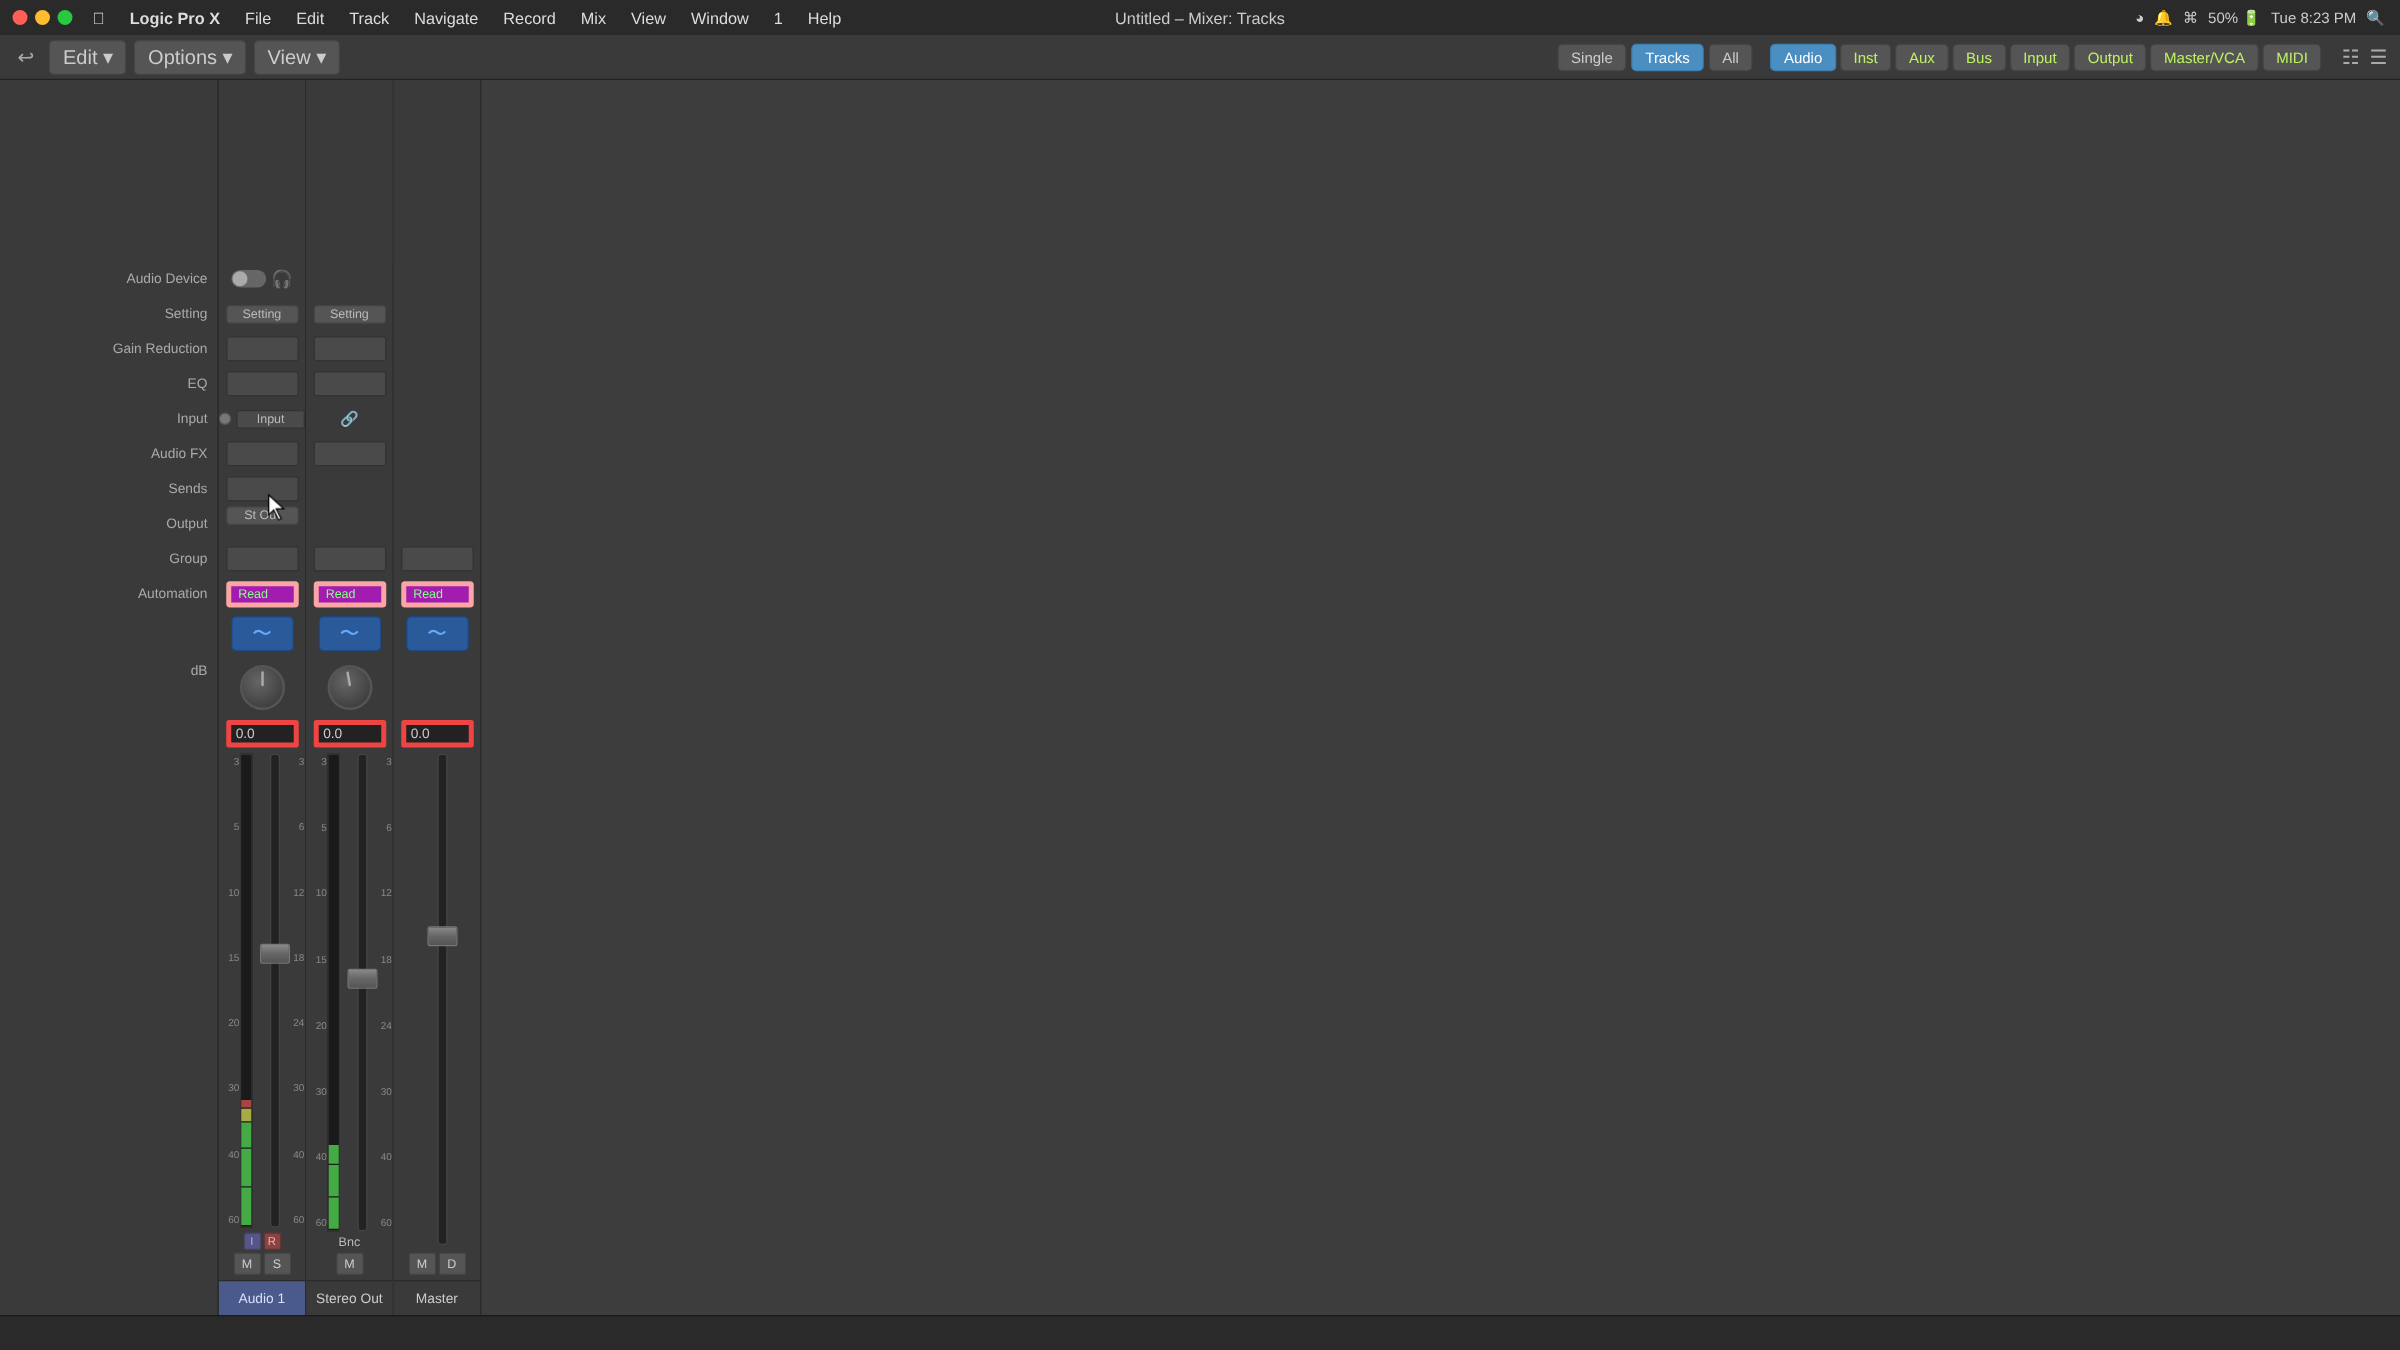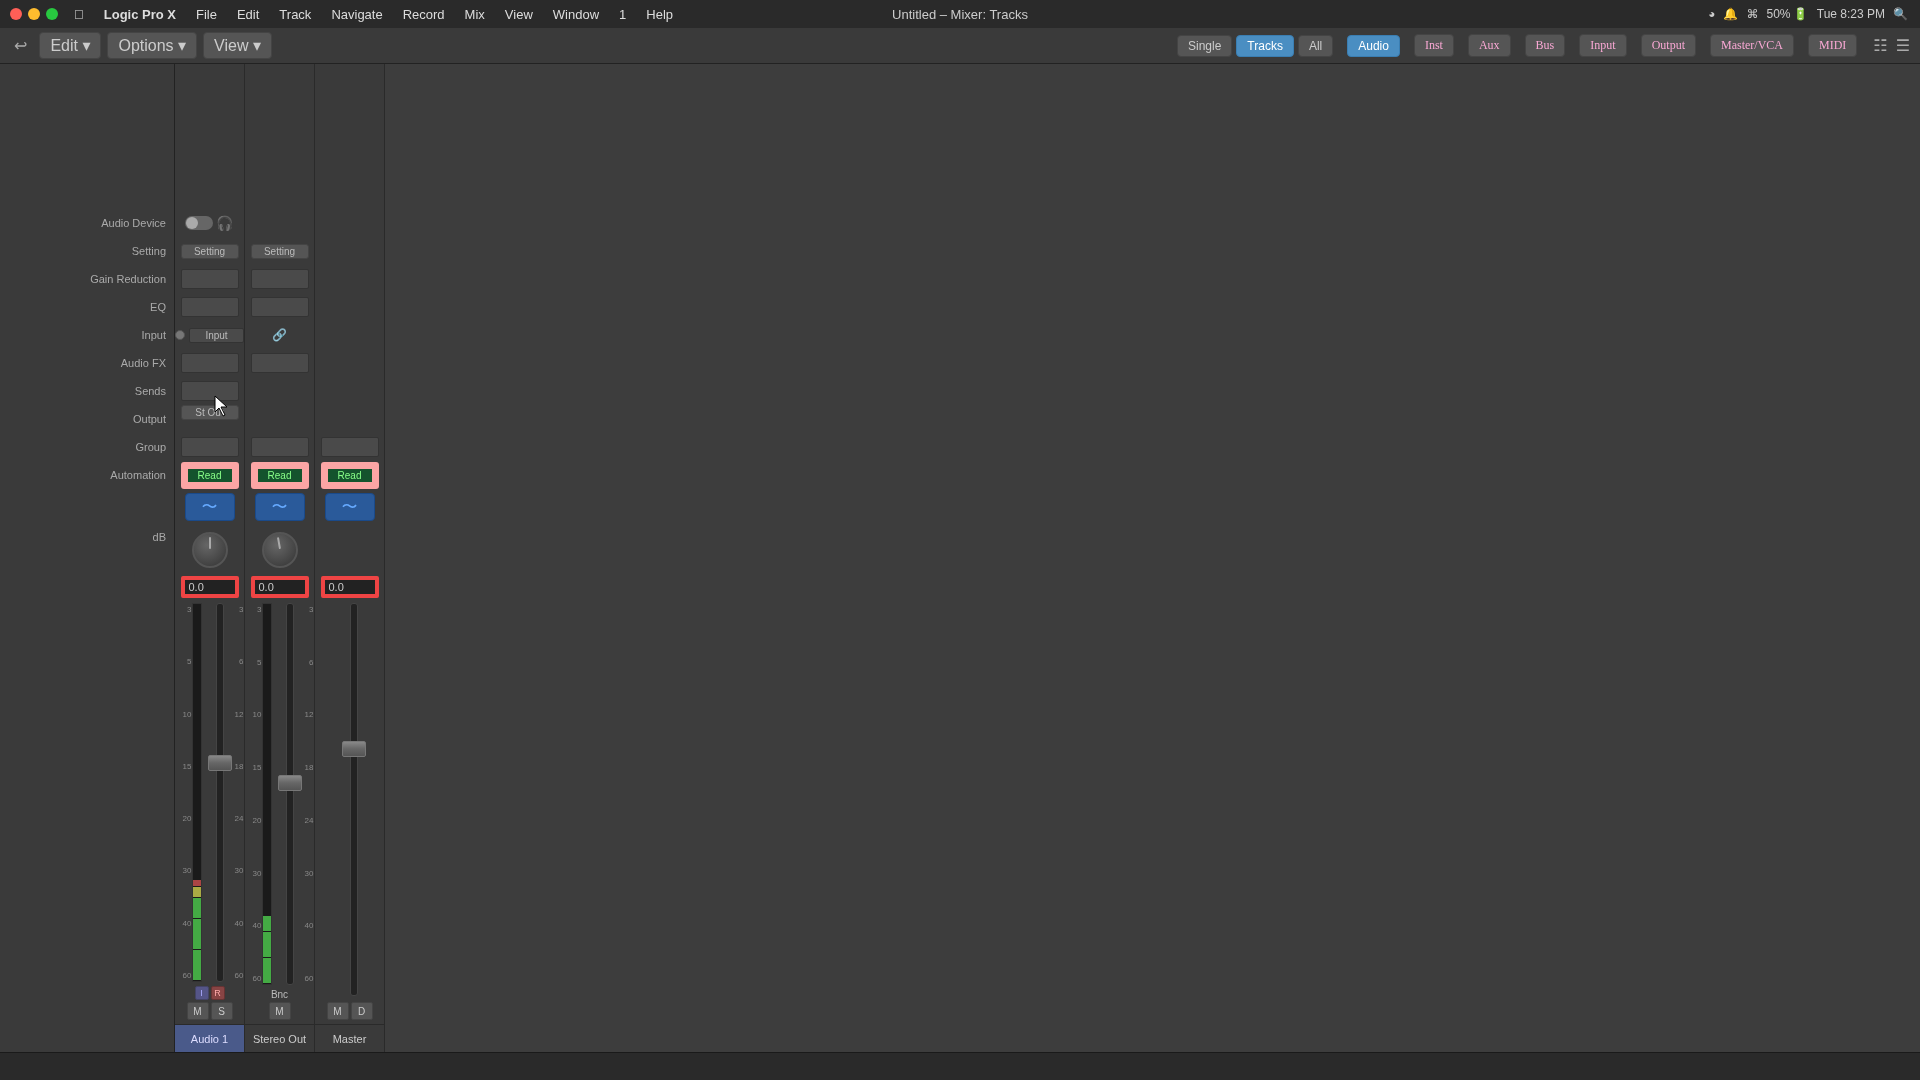--- a/index.html
+++ b/index.html
@@ -118,37 +118,36 @@
     }
     .view-toggle-btn.active {
       background: #4a8ec2;
       border-color: #3a7eb2;
       color: #fff;
     }
 
     .channel-type-group {
       display: flex;
       align-items: center;
-      gap: 14px;
+      gap: 3px;
       margin-left: 8px;
     }
     .channel-type-btn {
       background: #4a8ec2;
       border: 1px solid #3a7eb2;
       border-radius: 4px;
       color: #fff;
       font-size: 12px;
       padding: 3px 10px;
       cursor: pointer;
     }
     .channel-type-btn.inactive {
       background: #555;
       border-color: #444;
-      color: #f9a8d4;
-      font-family: Liberation Serif, serif;
+      color: #bef264;
     }
 
     .layout-icons {
       display: flex;
       gap: 4px;
       margin-left: 8px;
     }
     .layout-icon-btn {
       background: none;
       border: none;
@@ -307,29 +306,29 @@
       text-align: center;
     }
 
     .automation-row {
       height: 28px;
       display: flex;
       align-items: center;
       justify-content: center;
     }
     .automation-btn {
-      background: #14532d;
-      border: 7px solid #fca5a5;
+      background: #a21caf;
+      border: 4px solid #fca5a5;
       border-radius: 3px;
       color: #8f8;
       font-size: 10px;
       padding: 1px 6px;
       cursor: pointer;
       width: 58px;
-      text-align: center;
+      text-align: left;
     }
 
     .waveform-row {
       height: 36px;
       display: flex;
       align-items: center;
       justify-content: center;
     }
     .waveform-btn {
       width: 50px; height: 28px;

